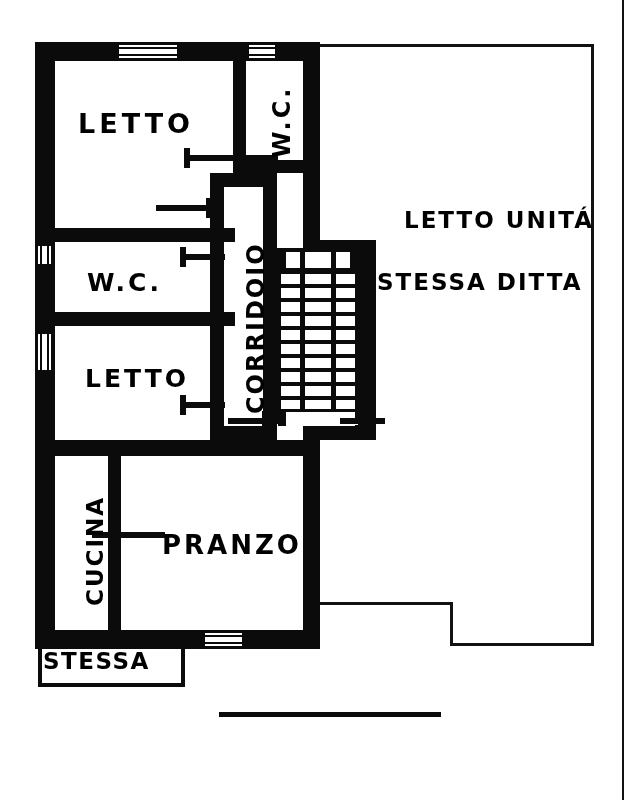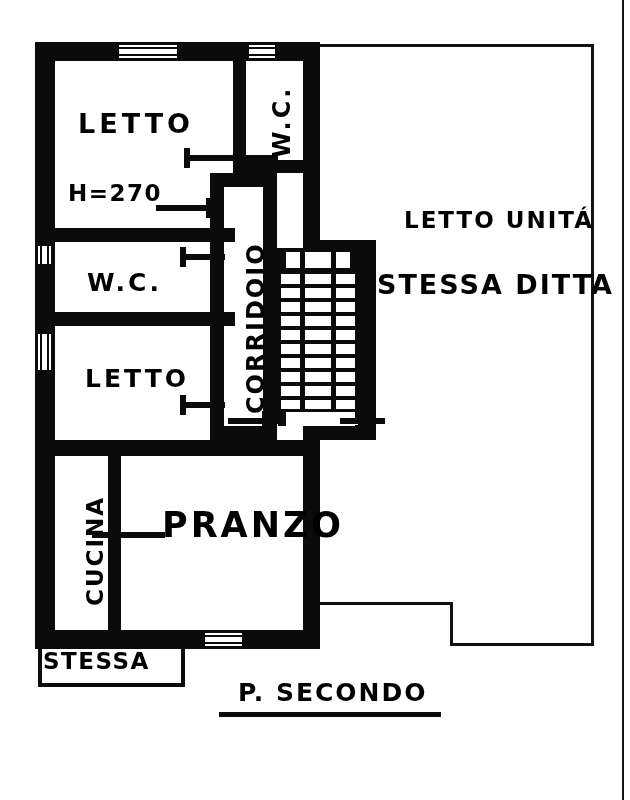--- a/index.html
+++ b/index.html
@@ -65,24 +65,24 @@
     font-family: "DejaVu Sans", sans-serif;
     white-space: nowrap;
     letter-spacing: 2.5px;
     line-height: 1;
     -webkit-font-smoothing: none;
   }
   .lbl-letto1  { left: 78px;  top: 110px; font-size: 27px; letter-spacing: 4px; }
   .lbl-h270    { left: 68px;  top: 182px; font-size: 23px; letter-spacing: 1.5px; }
   .lbl-wc2     { left: 87px;  top: 270px; font-size: 25px; letter-spacing: 3px; }
   .lbl-letto2  { left: 85px;  top: 366px; font-size: 25px; letter-spacing: 3px; }
-  .lbl-pranzo  { left: 162px; top: 508px; font-size: 35px; letter-spacing: 3px; }
+  .lbl-pranzo  { left: 162px; top: 532px; font-size: 26px; letter-spacing: 3px; }
   .lbl-balcone { left: 43px;  top: 650px; font-size: 23px; letter-spacing: 1.5px; }
   .lbl-altra   { left: 404px; top: 209px; font-size: 23px; letter-spacing: 2px; }
-  .lbl-stessa  { left: 377px; top: 271px; font-size: 27px; letter-spacing: 2px; }
+  .lbl-stessa  { left: 377px; top: 271px; font-size: 23px; letter-spacing: 2px; }
   .lbl-piano   { left: 238px; top: 680px; font-size: 25px; letter-spacing: 2px; }
 
   
   .lbl-rot {
     transform-origin: 0 0;
     transform: rotate(-90deg);
   }
   .lbl-wc1       { left: 270px; top: 158px; font-size: 24px; letter-spacing: 3px; }
   .lbl-corridoio { left: 244px; top: 414px; font-size: 24px; letter-spacing: 2px; }
   .lbl-cucina    { left: 84px;  top: 606px; font-size: 23px; letter-spacing: 2px; }
@@ -195,28 +195,26 @@
 
   <div class="door" style="left:92px; top:532px; width:73px; height:6px;"></div>
   <div class="door-tick" style="left:110px; top:512px; width:6px; height:46px;"></div>
 
   <div class="door" style="left:278px; top:410px; width:8px; height:16px;"></div>
 
   <div class="wall" style="left:38px; top:645px; width:147px; height:42px;"></div>
   <div class="room-fill" style="left:42px; top:649px; width:139px; height:34px;"></div>
 
   <div class="lbl lbl-letto1">LETTO</div>
-  <div class="lbl lbl-h270">H=270</div>
   <div class="lbl lbl-rot lbl-wc1">W.C.</div>
   <div class="lbl lbl-wc2">W.C.</div>
   <div class="lbl lbl-letto2">LETTO</div>
   <div class="lbl lbl-rot lbl-corridoio">CORRIDOIO</div>
   <div class="lbl lbl-rot lbl-cucina">CUCINA</div>
   <div class="lbl lbl-pranzo">PRANZO</div>
   <div class="lbl lbl-balcone">STESSA</div>
 
   <div class="lbl lbl-altra">LETTO UNITÁ</div>
   <div class="lbl lbl-stessa">STESSA DITTA</div>
 
-  <div class="lbl lbl-piano">P. SECONDO</div>
   <div class="underline" style="left:219px; top:712px; width:222px; height:5px;"></div>
 
 </div>
 
 </body></html>

